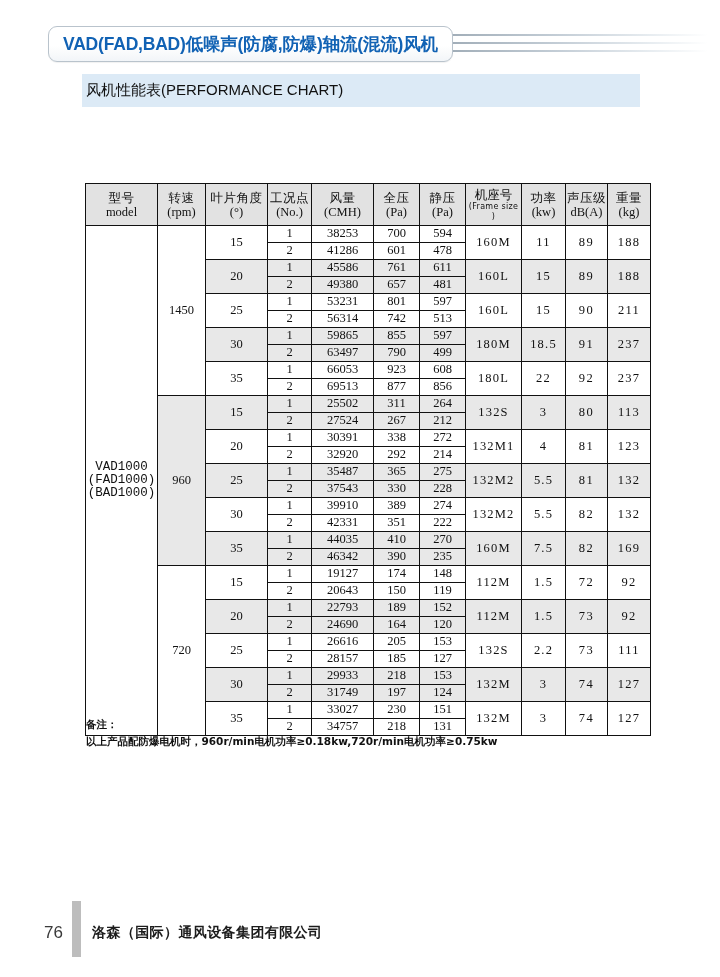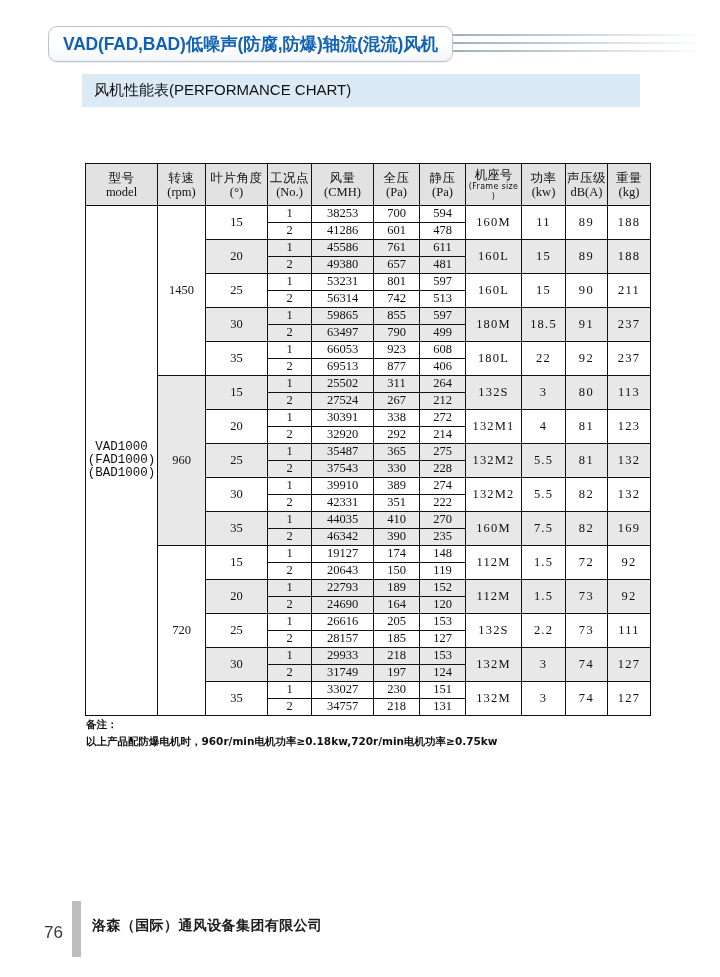--- a/index.html
+++ b/index.html
@@ -71,39 +71,40 @@
     position: absolute;
     left: 82px;
     top: 74px;
     width: 558px;
     height: 33px;
     background: #dceaf6;
     display: flex;
     align-items: center;
   }
   .subtitle-text {
-    padding-left: 12px;
+    padding-left: 4px;
     font-family: "Liberation Sans", "DejaVu Sans", sans-serif;
     font-size: 15px;
     color: #111;
     white-space: nowrap;
   }
 
   
   .table-wrap {
     position: absolute;
     left: 85px;
     top: 163px;
     width: 555px;
   }
   table.perf {
     border-collapse: collapse;
     table-layout: fixed;
     width: 555px;
     font-family: "Liberation Serif", "DejaVu Serif", serif;
+    margin-top: 20px;
   }
   table.perf th,
   table.perf td {
     border: 1px solid #111;
     text-align: center;
     vertical-align: middle;
     padding: 0;
     font-size: 12.5px;
     line-height: 1.05;
     color: #111;
@@ -198,21 +199,21 @@
     color: #3a3a3a;
     letter-spacing: 0.4px;
     line-height: 1.6;
   }
   .footer-line2 {
     font-family: "DejaVu Sans", sans-serif;
     font-size: 14px;
     font-weight: bold;
     color: #1c1c1c;
     letter-spacing: 0.4px;
-    margin-top: 12px;
+    margin-top: 19px;
   }
 </style>
 </head>
 <body>
 
 <div class="title-row">
   <div class="title-rules">
     <div class="title-rule r1"></div>
     <div class="title-rule r2"></div>
     <div class="title-rule r3"></div>
@@ -372,21 +373,21 @@
           <td class="r-sub">608</td>
           <td rowspan="2" class="frame white-cell">180L</td>
           <td rowspan="2" class="spaced-sm white-cell">22</td>
           <td rowspan="2" class="spaced white-cell">92</td>
           <td rowspan="2" class="spaced-sm white-cell">237</td>
         </tr>
         <tr>
           <td class="r-sub">2</td>
           <td class="r-sub">69513</td>
           <td class="r-sub">877</td>
-          <td class="r-sub">406</td>
+          <td class="r-sub">856</td>
         </tr>
         <tr class="shade">
           <td rowspan="10" class="white-cell">960</td>
           <td rowspan="2" class="shade-cell">15</td>
           <td class="r-sub">1</td>
           <td class="r-sub">25502</td>
           <td class="r-sub">311</td>
           <td class="r-sub">264</td>
           <td rowspan="2" class="frame shade-cell">132S</td>
           <td rowspan="2" class="spaced-sm shade-cell">3</td>

